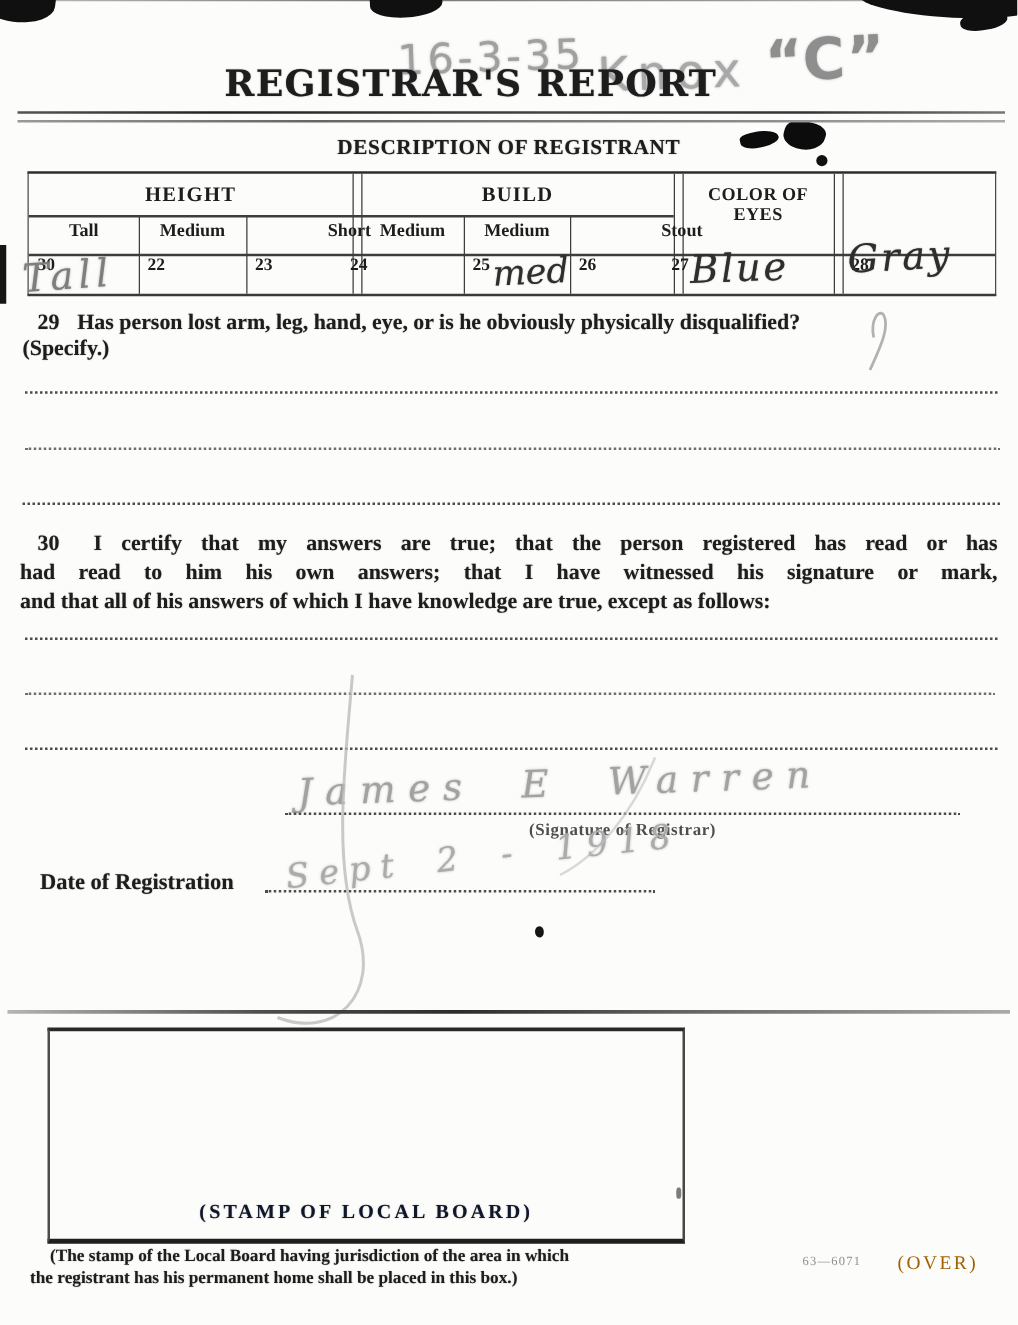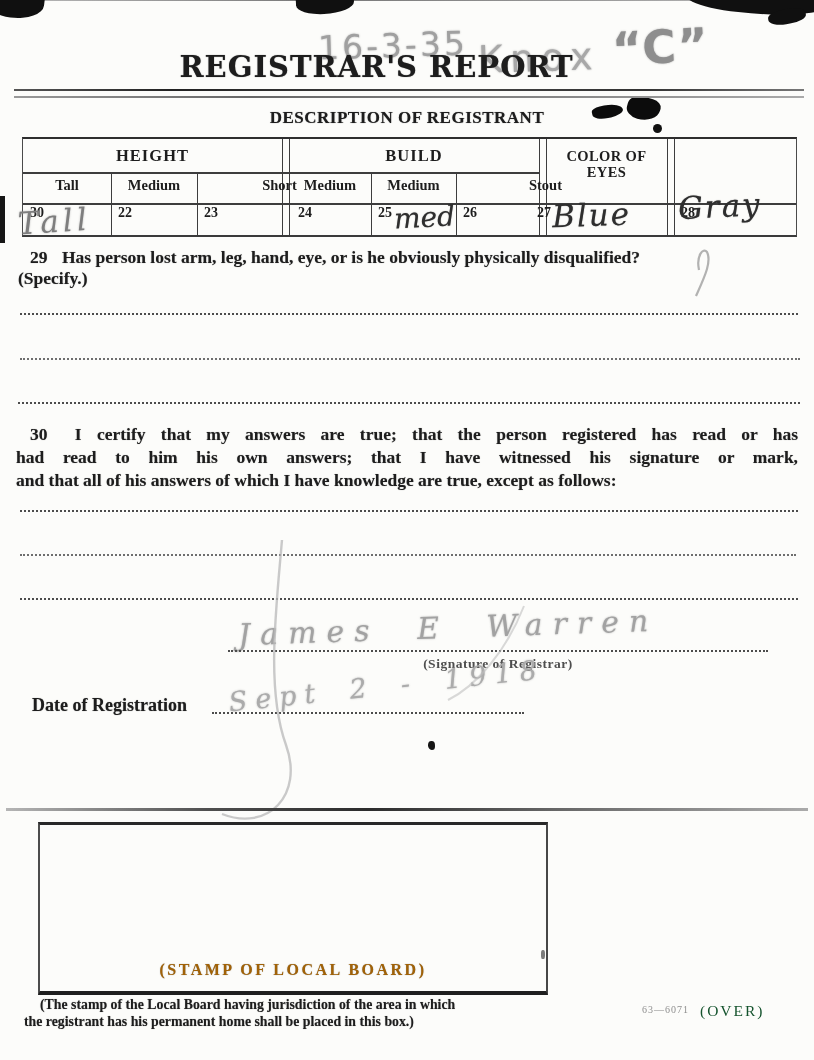--- a/index.html
+++ b/index.html
@@ -86,27 +86,27 @@
     font-weight:bold;font-size:13.5px;color:#4e4e4e;letter-spacing:.5px;}
   .date-label{position:absolute;left:32px;top:695px;font-weight:bold;font-size:18px;
     text-shadow:0 0 1px rgba(0,0,0,.45);}
   
   .rule-mid{position:absolute;left:6px;top:808px;width:802px;height:3px;
     background:linear-gradient(90deg,#b5b5b5,#4f4f4f 25%,#2c2c2c 45%,#6a6a6a 70%,#aaa);}
   .stamp-box{position:absolute;left:38px;top:822px;width:506px;height:166px;
     border-top:3px solid #282828;border-bottom:4px solid #1f1f1f;
     border-left:2px solid #4c4c4c;border-right:2px solid #474747;}
   .stamp-box-label{position:absolute;left:0;bottom:12px;width:100%;text-align:center;
-    font-weight:bold;font-size:16px;letter-spacing:2.5px;color:#a16207;
+    font-weight:bold;font-size:16px;letter-spacing:2.5px;color:#0f172a;
     text-shadow:0 0 1px rgba(58,58,58,.5);}
   .caption{position:absolute;left:24px;top:997px;width:528px;font-weight:bold;
     font-size:13.8px;line-height:16.5px;text-shadow:0 0 1px rgba(0,0,0,.4);}
   .caption .cap1{padding-left:16px;}
   .form-number{position:absolute;left:642px;top:1004px;font-size:10px;color:#8e8e8e;letter-spacing:1px;}
-  .over-label{position:absolute;left:700px;top:1002px;font-size:15.5px;color:#14532d;letter-spacing:2px;}
+  .over-label{position:absolute;left:718px;top:1002px;font-size:15.5px;color:#a16207;letter-spacing:2px;}
   
   .flourish{position:absolute;left:0;top:0;width:814px;height:1060px;pointer-events:none;}
 </style>
 </head>
 <body>
 
 <div class="page">
 
   <div class="artifact blob-tl"></div>
   <div class="artifact blob-tc"></div>
@@ -149,21 +149,21 @@
     <div class="t-head t-col" style="left:0;width:88px;">Tall</div>
     <div class="t-head t-col" style="left:88px;width:86px;">Medium</div>
     <div class="t-head t-col" style="left:170px;width:85px;padding-left:44px;">Short</div>
     <div class="t-head t-col" style="left:266px;width:82px;">Medium</div>
     <div class="t-head t-col" style="left:348px;width:85px;">Medium</div>
     <div class="t-head t-col" style="left:433px;width:83px;padding-left:48px;">Stout</div>
 
     <div class="t-num" style="left:0;">30</div>
     <div class="t-num" style="left:88px;">22</div>
     <div class="t-num" style="left:174px;">23</div>
-    <div class="t-num" style="left:268px;">24</div>
+    <div class="t-num" style="left:250px;">24</div>
     <div class="t-num" style="left:348px;">25</div>
     <div class="t-num" style="left:433px;">26</div>
     <div class="t-num" style="left:507px;">27</div>
     <div class="t-num" style="left:651px;">28</div>
   </div>
 
   <span class="hw hw-pencil hw-tall">Tall</span>
   <span class="hw hw-ink hw-med">med</span>
   <span class="hw hw-ink hw-blue">Blue</span>
   <span class="hw hw-ink hw-gray">Gray</span>

